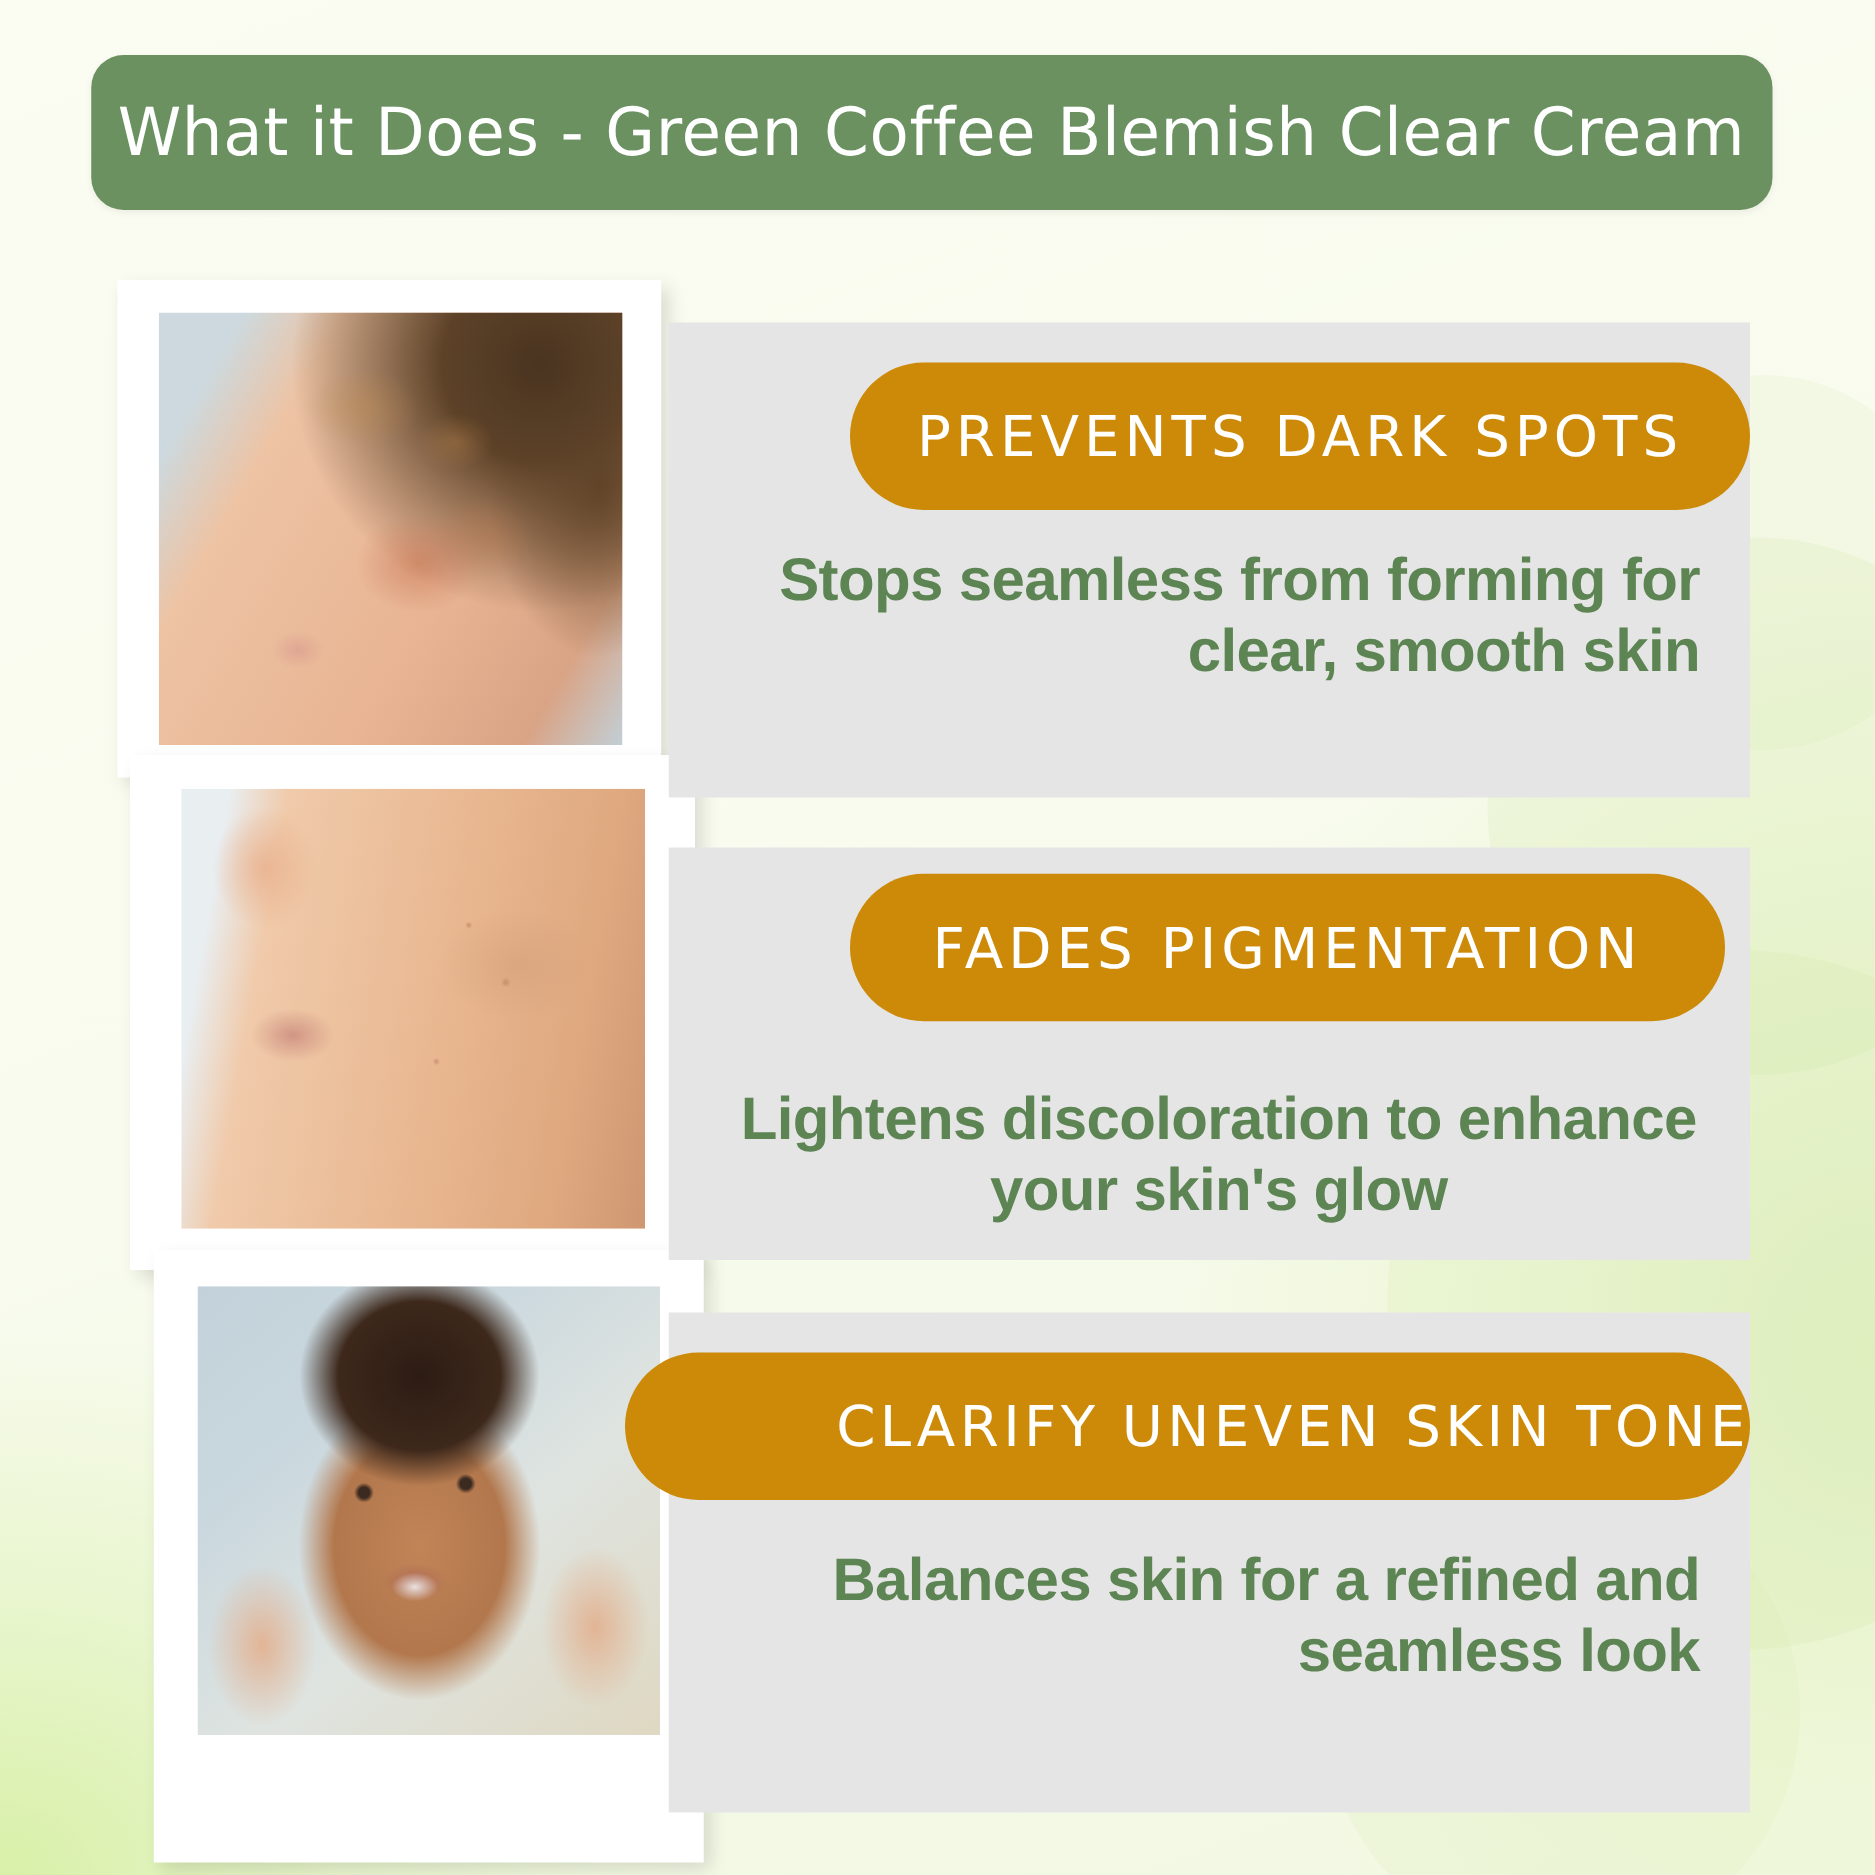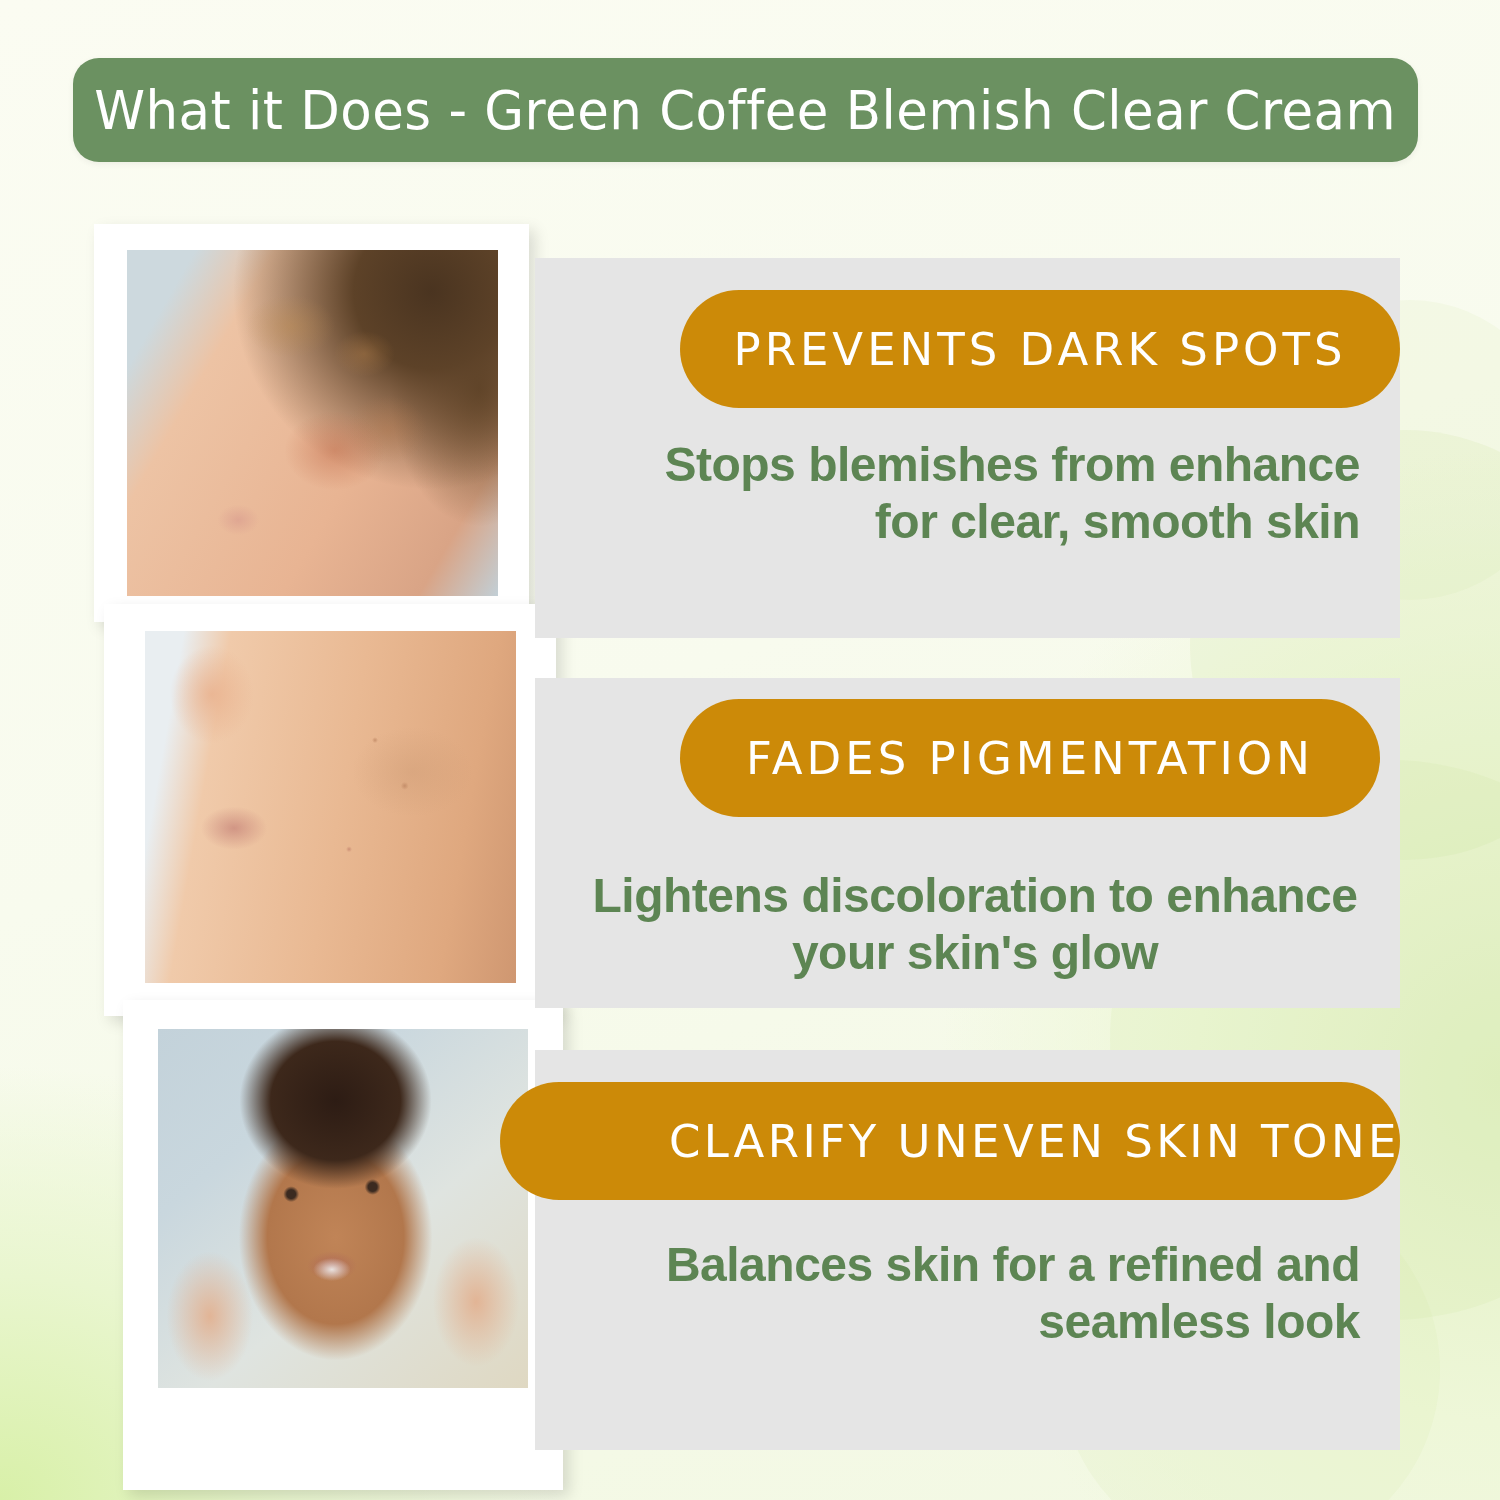--- a/index.html
+++ b/index.html
@@ -20,21 +20,21 @@
             background:rgba(199,226,150,0.16); }
   .deco-2 { width:560px; height:560px; right:-170px; top:760px;
             background:rgba(199,226,150,0.14); }
   .deco-3 { width:300px; height:300px; right:-60px; top:300px;
             background:rgba(208,232,165,0.13); }
   .deco-4 { width:380px; height:380px; right:60px; top:1180px;
             background:rgba(205,230,160,0.12); }
 
   
   .header-bar {
-    position:absolute; left:73px; top:58px; width:1345px; height:104px;
+    position:absolute; left:73px; top:44px; width:1345px; height:124px;
     background:var(--green, #6b9161);
     border-radius:26px;
     display:flex; align-items:center; justify-content:center;
     box-shadow:0 2px 6px rgba(0,0,0,0.06);
   }
   .header-title {
     color:#ffffff;
     font-family:"DejaVu Sans", sans-serif;
     font-size:53px;
     font-weight:400;
@@ -183,21 +183,21 @@
   </div>
 
 </div>
 
 <div class="content-col">
 
   <div class="feature feature-1">
     <div class="pill pill-1">
       <span class="pill-label">PREVENTS DARK SPOTS</span>
     </div>
-    <div class="desc desc-1" style="color: rgb(93, 133, 83);">Stops blemishes from enhance for clear, smooth skin</div>
+    <div class="desc desc-1" style="color: rgb(93, 133, 83);">Stops seamless from forming for clear, smooth skin</div>
   </div>
 
   <div class="feature feature-2">
     <div class="pill pill-2">
       <span class="pill-label">FADES PIGMENTATION</span>
     </div>
     <div class="desc desc-2" style="color: rgb(93, 133, 83);">Lightens discoloration to enhance your skin's glow</div>
   </div>
 
   <div class="feature feature-3">

